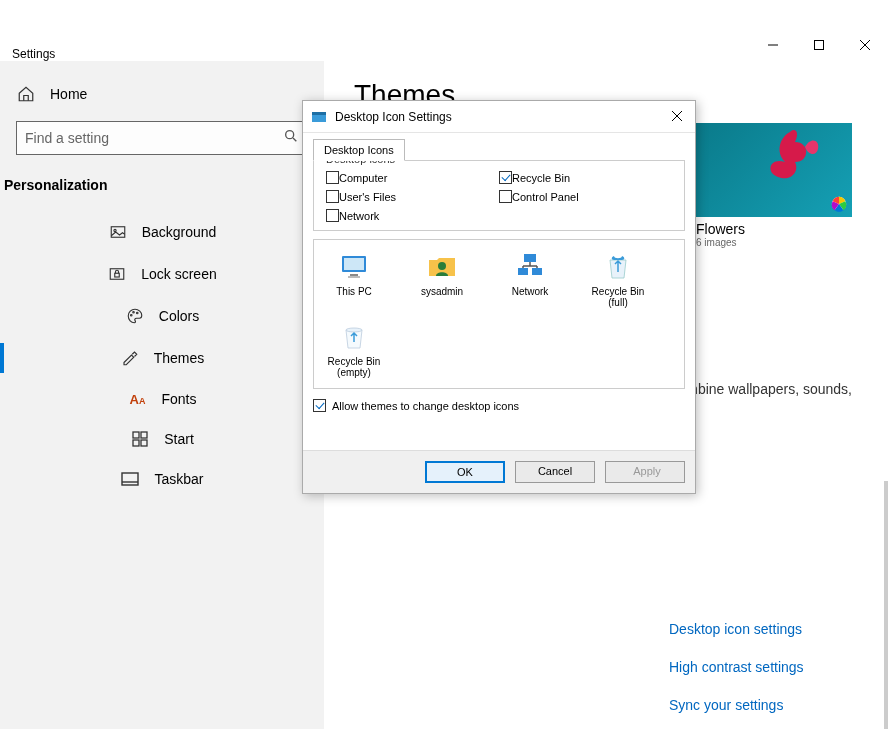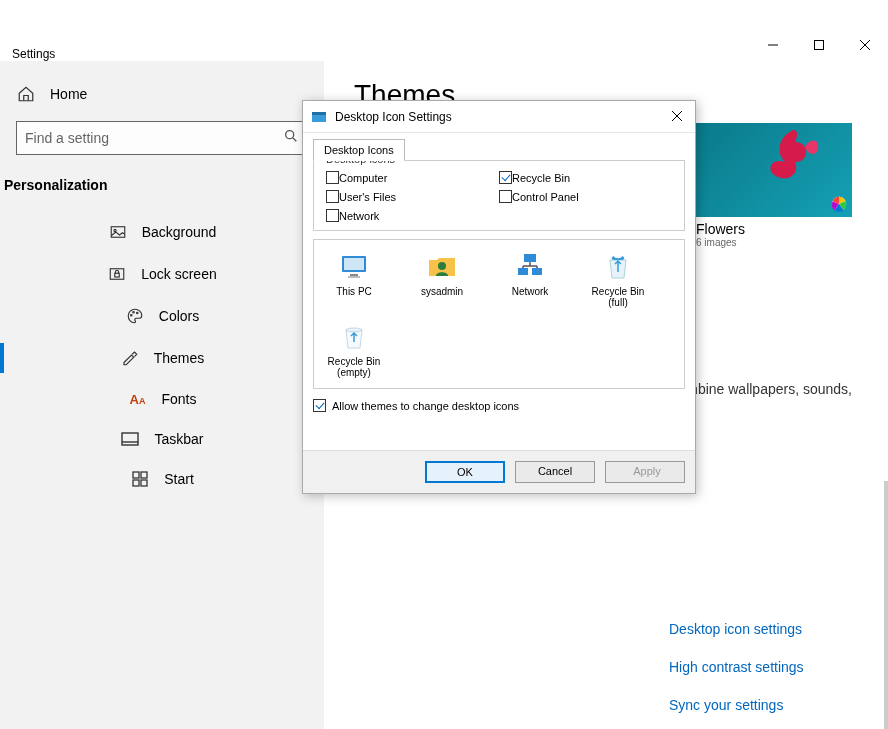--- a/index.html
+++ b/index.html
@@ -159,37 +159,37 @@
       <span class="label">Themes</span>
     </div>
     <div class="nav-item">
       <span class="icon">
           <span style="font-size:13px;font-weight:600;">A<span style="font-size:9px;">A</span></span>
         </span>
       <span class="label">Fonts</span>
     </div>
     <div class="nav-item">
       <span class="icon">
-          <svg width="18" height="14" viewBox="0 0 18 14" fill="none" stroke="#333" stroke-width="1.4">
-            <rect x="1" y="1" width="16" height="12"></rect>
-            <line x1="1" y1="10" x2="17" y2="10"></line>
-          </svg>
-        </span>
-      <span class="label">Taskbar</span>
-    </div>
-    <div class="nav-item">
-      <span class="icon">
           <svg width="16" height="16" viewBox="0 0 16 16" fill="none" stroke="#333" stroke-width="1.3">
             <rect x="1" y="1" width="6" height="6"></rect>
             <rect x="9" y="1" width="6" height="6"></rect>
             <rect x="1" y="9" width="6" height="6"></rect>
             <rect x="9" y="9" width="6" height="6"></rect>
           </svg>
         </span>
       <span class="label">Start</span>
+    </div>
+    <div class="nav-item">
+      <span class="icon">
+          <svg width="18" height="14" viewBox="0 0 18 14" fill="none" stroke="#333" stroke-width="1.4">
+            <rect x="1" y="1" width="16" height="12"></rect>
+            <line x1="1" y1="10" x2="17" y2="10"></line>
+          </svg>
+        </span>
+      <span class="label">Taskbar</span>
     </div>
   </div>
 
   <div class="content">
     <div class="page-title">Themes</div>
     <div class="accent-bar"></div>
 
     <div class="theme-thumb">
       <svg class="flower" width="80" height="70" viewBox="0 0 80 70">
         <path d="M40 5 C30 10 25 25 35 35 C20 30 15 45 28 50 C40 55 50 45 45 35 C60 35 60 15 45 15 C50 5 45 0 40 5 Z" fill="#d61a4a"></path>

